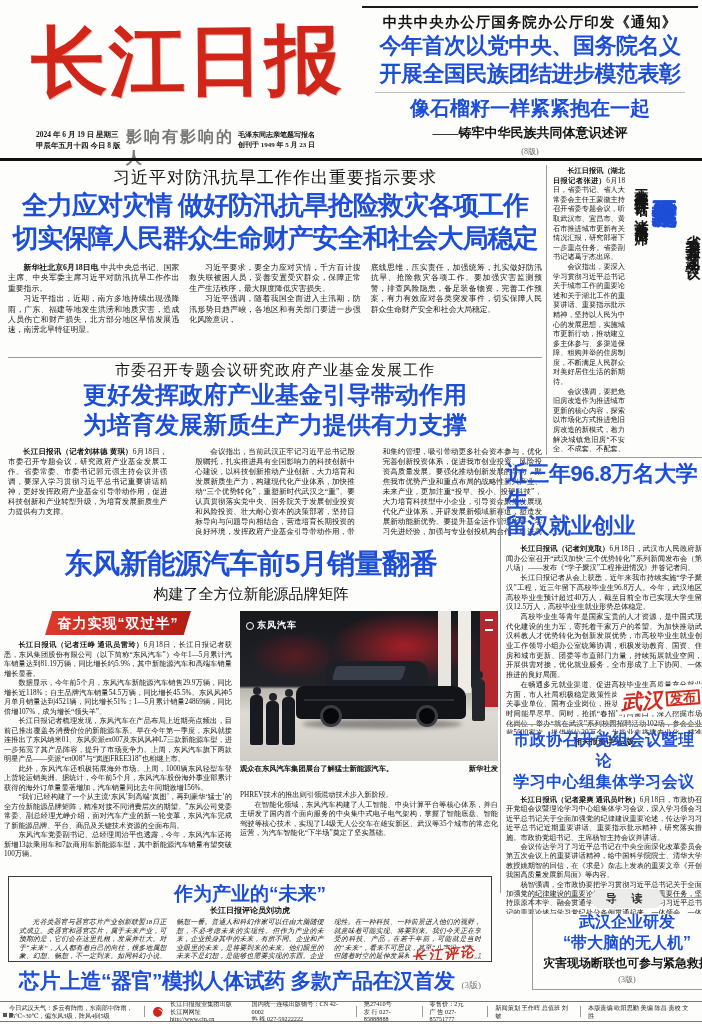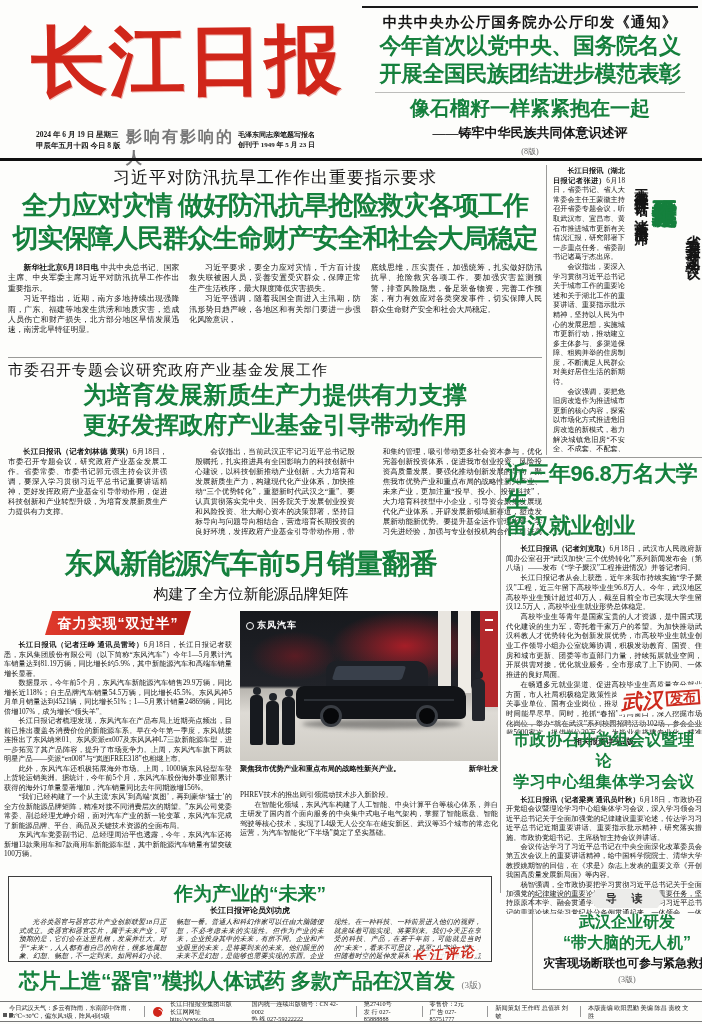--- a/index.html
+++ b/index.html
@@ -1,19 +1,19 @@
 <!DOCTYPE html>
 <html><head>
 <meta charset="utf-8">
 <style>
   * { margin:0; padding:0; box-sizing:border-box; }
   html,body { background:#e9e9e7; }
   .page { position:relative; width:702px; height:1024px; background:#fdfdfb; margin:0 auto;
           font-family:"Liberation Serif","DejaVu Serif",serif; color:#151515; overflow:hidden; }
-  .hl { font-family:"Liberation Sans","DejaVu Sans",sans-serif; font-weight:900; color:#15803d; }
+  .hl { font-family:"Liberation Sans","DejaVu Sans",sans-serif; font-weight:900; color:#1d4ed8; }
   .abs { position:absolute; }
   .bt { text-align:justify; overflow:hidden; }
   .bt p { text-indent:2em; }
   .lede { font-weight:bold; }
   .vrule { position:absolute; width:1px; background:#9a9a98; }
   .hrule { position:absolute; height:1px; background:#9a9a98; }
 
   
   .masthead-title { left:20px; top:2px; width:334px; height:124px; line-height:118px; text-align:center;
       font-family:"DejaVu Serif",serif; font-weight:bold; font-size:76px; letter-spacing:2px;
@@ -43,21 +43,21 @@
   
   .province { left:553px; top:165px; width:149px; height:291px; }
   .prov-body { position:absolute; left:0; top:2px; width:72px; height:288px; font-size:7.2px; line-height:9.6px; }
   .vert { writing-mode:vertical-rl; position:absolute; top:0; height:291px; }
   .prov-sub { left:76px; width:21px; font-size:14px; letter-spacing:2px; padding-top:12px; font-weight:600; }
   .prov-h { left:99px; width:30px; font-size:25px; padding-top:16px; letter-spacing:0; }
   .prov-kicker { left:133px; width:16px; font-size:15px; letter-spacing:4px; padding-top:58px; font-weight:600; }
 
   
   .fund { left:8px; top:361px; width:534px; }
-  .fund-kicker { font-size:15px; text-align:left; letter-spacing:1px; }
+  .fund-kicker { font-size:15px; text-align:center; letter-spacing:1px; }
   .fund-h { font-size:24px; line-height:30px; text-align:center; letter-spacing:0; }
   .fund-body { display:flex; gap:28px; margin-top:7px; height:88px; font-size:7.5px; line-height:10px; }
   .fund-body .col { flex:1; }
 
   
   .dongfeng { left:4px; top:546px; width:494px; }
   .df-h { font-size:28px; line-height:36px; text-align:center; letter-spacing:-0.5px; }
   .df-sub { font-size:15px; line-height:22px; text-align:center; margin-top:1px; }
   .df-row { display:flex; gap:8px; margin-top:6px; }
   .df-left { width:228px; }
@@ -208,22 +208,22 @@
     </div>
     <div class="vert prov-sub">王蒙徽主持并讲话　诸葛宇杰出席</div>
     <div class="vert prov-h hl">研究推进城市更新工作</div>
     <div class="vert prov-kicker">省委召开专题会议</div>
   </div>
 
   <div class="hrule" style="left:8px; top:357px; width:534px;"></div>
 
   <div class="abs fund">
     <div class="fund-kicker">市委召开专题会议研究政府产业基金发展工作</div>
+    <div class="fund-h hl">更好发挥政府产业基金引导带动作用</div>
     <div class="fund-h hl">为培育发展新质生产力提供有力支撑</div>
-    <div class="fund-h hl">更好发挥政府产业基金引导带动作用</div>
     <div class="fund-body bt">
       <div class="col">
         <p><b class="lede">长江日报讯（记者刘林德 黄琪）</b><span>6月18日，市委召开专题会议，研究政府产业基金发展工作。省委常委、市委书记郭元强主持会议并强调，要深入学习贯彻习近平总书记重要讲话精神，更好发挥政府产业基金引导带动作用，促进科技创新和产业转型升级，为培育发展新质生产力提供有力支撑。</span></p>
       </div>
       <div class="col">
         <p>会议指出，当前武汉正牢记习近平总书记殷殷嘱托，扎实推进具有全国影响力的科技创新中心建设，以科技创新推动产业创新，大力培育和发展新质生产力，构建现代化产业体系，加快推动“三个优势转化”，重塑新时代武汉之“重”。要认真贯彻落实党中央、国务院关于发展创业投资和风险投资、壮大耐心资本的决策部署，坚持目标导向与问题导向相结合，营造培育长期投资的良好环境，发挥政府产业基金引导带动作用，带动社会资本，为科技成果转化、优势产业壮大提供稳定的资本支持，充分激发新质生产力加快发展。要壮大基金规模，加强市区基金统筹</p>
       </div>
       <div class="col">
         <p style="text-indent:0">和集约管理，吸引带动更多社会资本参与，优化完善创新投资体系，促进我市创业投资、风险投资高质量发展。要强化推动创新发展的导向，聚焦我市优势产业和重点布局的战略性新兴产业、未来产业，更加注重“投早、投小、投硬科技”，大力培育科技型中小企业，引导资金聚集发展现代化产业体系，开辟发展新领域新赛道，塑造发展新动能新优势。要提升基金运作管理水平，学习先进经验，加强与专业创投机构合作，引进高水平人才，创新考核激励机制，强化市场化运作，营造良好的创新投资氛围。要狠抓工作落实，完善工作机制，形成工作合力，切实推动各项工作落地见效。</p>
 
@@ -268,21 +268,21 @@
             <div class="car-shadow"></div>
             <div class="car-cabin"></div>
             <div class="car-glass"></div>
             <div class="car-body"></div>
             <div class="car-line"></div>
             <div class="wheel w1"></div>
             <div class="wheel w2"></div>
           </div>
         </div>
         <div class="df-caprow">
-          <span>聚焦我市优势产业和重点布局的战略性新兴产业。</span>
+          <span>观众在东风汽车集团展台了解猛士新能源汽车。</span>
           <span>新华社发</span>
         </div>
         <div class="df-text2 bt">
           <p style="text-indent:0">PHREV技术的推出则引领混动技术步入新阶段。</p>
           <p>在智能化领域，东风汽车构建了人工智能、中央计算平台等核心体系，并自主研发了国内首个面向服务的中央集中式电子电气架构，掌握了智能底盘、智能驾驶等核心技术，实现了L4级无人公交车在雄安新区、武汉等35个城市的常态化运营，为汽车智能化“下半场”奠定了坚实基础。</p>
         </div>
       </div>
     </div>
   </div>
 

